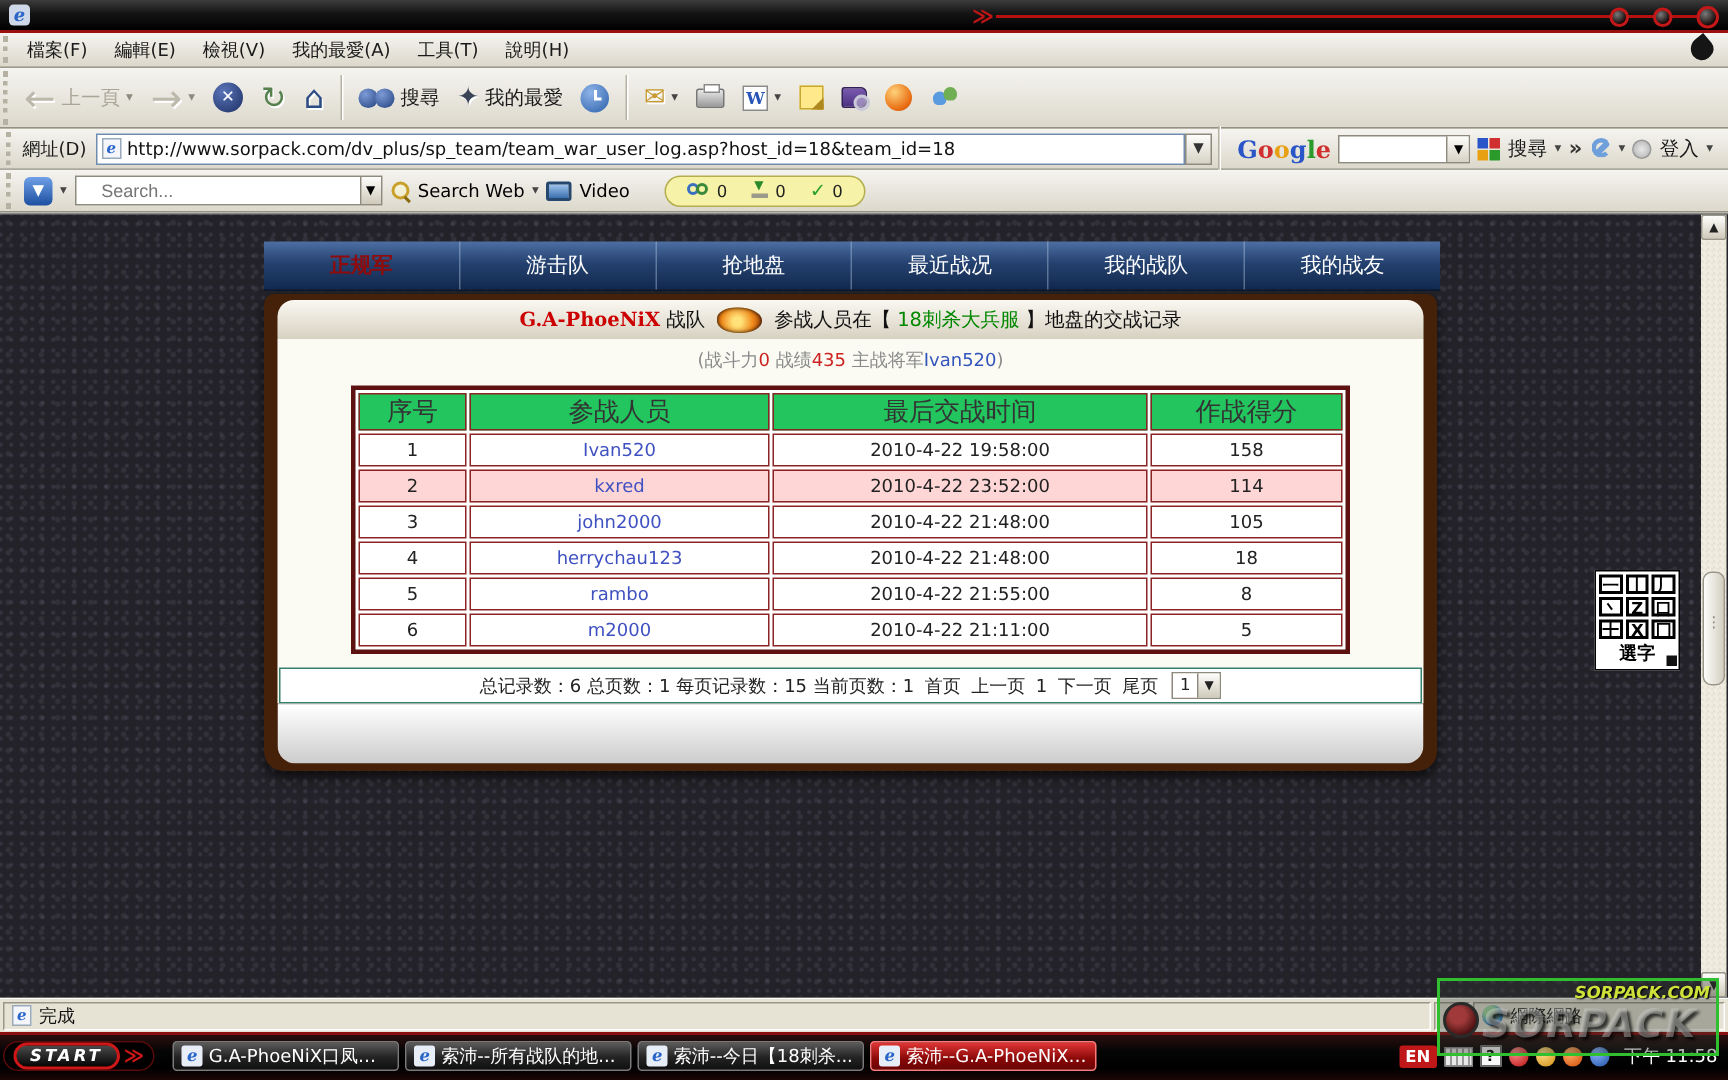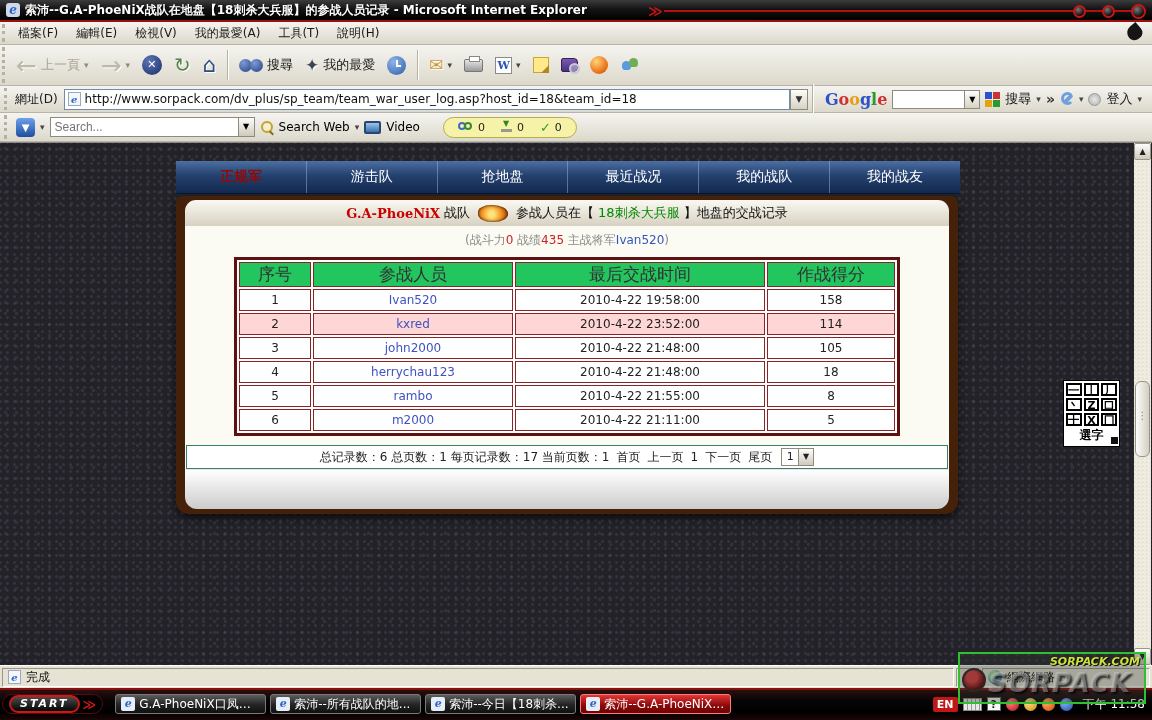--- a/index.html
+++ b/index.html
@@ -78,21 +78,21 @@
   .gicon i:nth-child(3){background:#e8a013;} .gicon i:nth-child(4){background:#2a9a2a;}
   .more-chev { font-size:14px; color:#333; font-weight:bold; }
   .wrench { width:14px; height:14px; position:relative; }
   .wrench:before { content:""; position:absolute; left:6px; top:1px; width:4px; height:12px; background:#6fa0dc; transform:rotate(45deg); border-radius:2px; }
   .wrench:after { content:""; position:absolute; left:1px; top:0; width:7px; height:7px; border:3px solid #6fa0dc; border-radius:50%; border-right-color:transparent; }
   .signin-circle { width:13px; height:13px; border-radius:50%; background:radial-gradient(#e8e8e8,#b0b0b0); border:1px solid #999; }
 
   .toolbar2 { height:29px; font-size:12px; gap:5px; padding:0 2px; }
   .t2icon { width:19px; height:19px; border-radius:4px; background:linear-gradient(#6fa0e8,#1c4fa0); color:#fff; font-size:10px; text-align:center; line-height:19px; }
   .t2input { width:205px; height:20px; background:#fff; border:1px solid #8e8a7d; display:flex; }
-  .t2input input { flex:1; border:0; outline:none; font-size:12px; padding:0 4px; color:#777; background:transparent; }
+  .t2input input { flex:1; border:0; outline:none; font-size:12px; padding:0 17px; color:#777; background:transparent; }
   .mag { width:14px; height:14px; position:relative; }
   .mag:before { content:""; position:absolute; left:1px; top:1px; width:8px; height:8px; border:2px solid #c8a02a; border-radius:50%; background:rgba(255,255,200,.4); }
   .mag:after { content:""; position:absolute; right:0; bottom:0; width:5px; height:2px; background:#8a6a10; transform:rotate(45deg); }
   .tv { width:17px; height:13px; background:linear-gradient(#9fc4ea,#3a70b0); border:2px solid #26476e; border-radius:2px; }
   .counter-pill { margin-left:18px; display:flex; align-items:center; gap:16px; background:#f6f2a8; border:1px solid #b4ae4e; border-radius:11px; padding:2px 14px; height:21px; }
   .counter { display:flex; align-items:center; gap:4px; font-size:11px; color:#222; }
   .chain { position:relative; width:16px; height:12px; }
   .chain i { position:absolute; width:8px; height:8px; border:2px solid #3a8a3a; border-radius:50%; top:1px; }
   .chain i:first-child{ left:0; border-color:#3a70c0; } .chain i:last-child{ left:6px; }
   .dl-ico { width:12px; height:12px; position:relative; }
@@ -196,21 +196,20 @@
   .wm-logo { position:absolute; left:2px; top:14px; width:24px; height:24px; border-radius:50%;
     background:radial-gradient(circle at 40% 35%, #a03a3a 30%, #4a1010 75%); border:2px solid #2a2a2a; }
 </style>
 </head>
 <body>
 
 <div class="window">
 
   <div class="titlebar">
     <span class="ie-logo">e</span>
-    <span class="title-text">索沛--G.A-PhoeNiX战队在地盘【18刺杀大兵服】的参战人员记录 - Microsoft Internet Explorer</span>
     <span class="red-chev">≫</span>
     <span class="red-line"></span>
     <span class="win-controls">
       <span class="wbtn"></span>
       <span class="wbtn"></span>
       <span class="wbtn close"></span>
     </span>
   </div>
 
   <div class="bar menubar">
@@ -430,21 +429,21 @@
           </tr>
           <tr>
             <td>6</td>
             <td><span class="plink">m2000</span></td>
             <td>2010-4-22 21:11:00</td>
             <td class="score">5</td>
           </tr>
         </tbody>
           </table>
         <div class="pagebar">
-          <span>总记录数：6 总页数：1 每页记录数：17 当前页数：1</span>
+          <span>总记录数：6 总页数：1 每页记录数：15 当前页数：1</span>
           <span class="pg-link">首页</span>
           <span class="pg-link">上一页</span>
           <span class="pg-link">1</span>
           <span class="pg-link">下一页</span>
           <span class="pg-link">尾页</span>
           <span class="pg-select">
             <span class="val">1</span>
             <span class="dd">▼</span>
           </span>
         </div>

